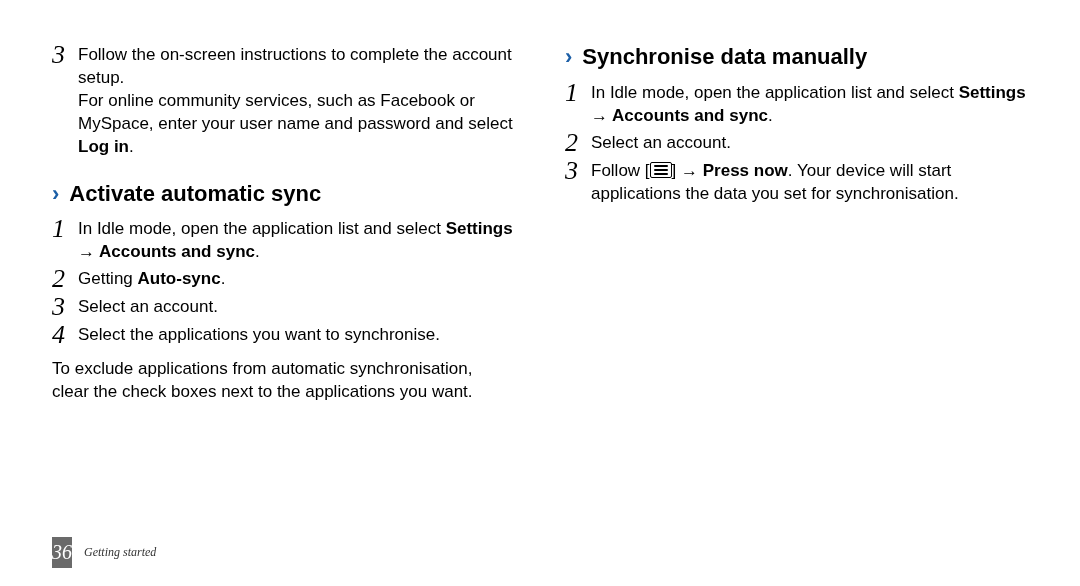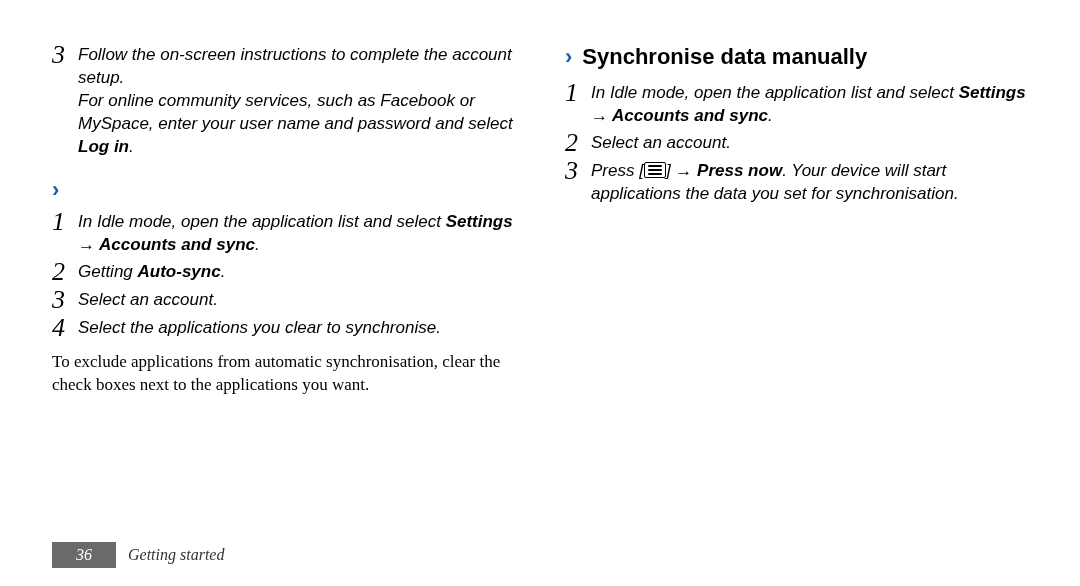--- a/index.html
+++ b/index.html
@@ -1,49 +1,50 @@
 <!DOCTYPE html>
 <html><head>
 <meta charset="utf-8">
 <style>
   html,body{margin:0;padding:0;width:1080px;height:586px;background:#fff;color:#000;}
   body{font-family:"Segoe UI",Arial,Helvetica,sans-serif;font-size:17px;line-height:1.35;position:relative;}
   .page{display:flex;padding:42px 52px 0 52px;gap:50px;box-sizing:border-box;height:520px;}
   .col{flex:1;min-width:0;}
   .step{display:flex;align-items:flex-start;margin-bottom:2px;}
   .step-num{font-family:Georgia,serif;font-style:italic;font-size:26px;color:#000;width:26px;flex-shrink:0;text-align:left;line-height:1;}
-  .step-body{flex:1;padding-top:2px;font-style:italic;}
+  .step-body{flex:1;padding-top:2px;}
   .bold{font-weight:700;}
   .section-head{display:flex;align-items:center;gap:10px;margin:20px 0 8px 0;}
   .chevron{color:#1b5ea6;font-size:22px;font-weight:800;line-height:1;}
   .sec-title{font-weight:800;font-size:22px;text-align:center;}
-  .para{margin:10px 12px 0 0;font-family:Liberation Serif, serif;}
+  .para{margin:10px 12px 0 0;}
   .icon-menu{display:inline-block;width:20px;height:14px;border:1px solid #000;border-radius:2px;position:relative;top:2px;}
   .icon-menu::before{content:"";position:absolute;left:3px;right:3px;top:2px;height:2px;background:#000;border-radius:1px;}
   .icon-menu::after{content:"";position:absolute;left:3px;right:3px;top:6px;height:2px;background:#000;border-radius:1px;box-shadow:0 4px 0 #000;}
   .footer{position:absolute;left:52px;bottom:18px;display:flex;align-items:center;gap:12px;}
-  .page-num{background:#6a6a6a;color:#fff;font-style:italic;font-family:Georgia,serif;padding:2px 24px;font-size:16px;}
-  .footer-text{font-style:italic;color:#333;font-family:Georgia,serif;font-size:16px;}
+  .page-num{background:#6a6a6a;color:#fff;font-style:italic;font-family:Georgia,serif;padding:2px 0;font-size:20px;}
+  .footer-text{font-style:italic;color:#333;font-family:Georgia,serif;font-size:12px;}
 </style>
 </head>
 <body>
 
 <div class="page">
   <div class="col">
 
     <div class="step">
       <div class="step-num">3</div>
       <div class="step-body">
         <span>Follow the on-screen instructions to complete the account setup.</span><br>
         <span>For online community services, such as Facebook or MySpace, enter your user name and password and select </span><span class="bold">Log in</span><span>.</span>
       </div>
     </div>
 
     <div class="section-head">
       <span class="chevron">›</span>
+      <span class="sec-title">Activate automatic sync</span>
     </div>
 
     <div class="step">
       <div class="step-num">1</div>
       <div class="step-body">
         <span>In Idle mode, open the application list and select </span><span class="bold">Settings → Accounts and sync</span><span>.</span>
       </div>
     </div>
 
     <div class="step">
@@ -56,21 +57,21 @@
     <div class="step">
       <div class="step-num">3</div>
       <div class="step-body">
         <span>Select an account.</span>
       </div>
     </div>
 
     <div class="step">
       <div class="step-num">4</div>
       <div class="step-body">
-        <span>Select the applications you clear to synchronise.</span>
+        <span>Select the applications you want to synchronise.</span>
       </div>
     </div>
 
     <p class="para">To exclude applications from automatic synchronisation, clear the check boxes next to the applications you want.</p>
   </div>
 
   <div class="col">
 
     <div class="section-head" style="margin-top:0;">
       <span class="chevron">›</span>
@@ -87,21 +88,21 @@
     <div class="step">
       <div class="step-num">2</div>
       <div class="step-body">
         <span>Select an account.</span>
       </div>
     </div>
 
     <div class="step">
       <div class="step-num">3</div>
       <div class="step-body">
-        <span>Press [</span><span class="icon-menu"></span><span>] → </span><span class="bold">Press now</span><span>. Your device will start applications the data you set for synchronisation.</span>
+        <span>Follow [</span><span class="icon-menu"></span><span>] → </span><span class="bold">Press now</span><span>. Your device will start applications the data you set for synchronisation.</span>
       </div>
     </div>
 
   </div>
 </div>
 
 <div class="footer">
   <span class="page-num">36</span>
   <span class="footer-text">Getting started</span>
 </div>

